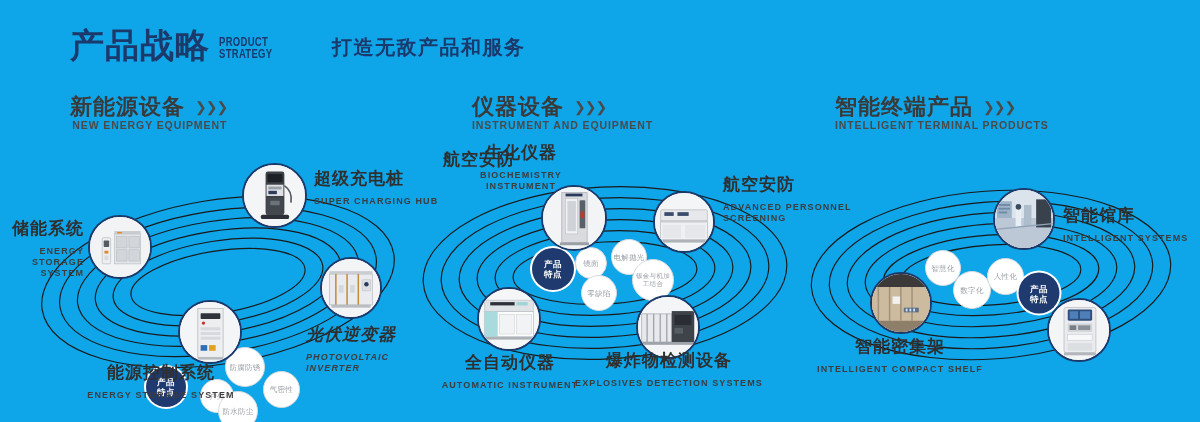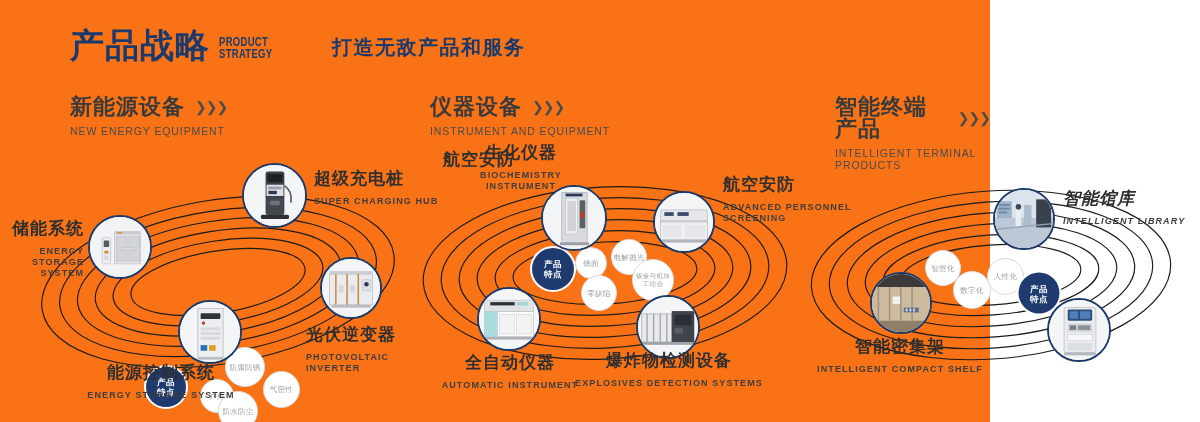--- a/index.html
+++ b/index.html
@@ -1,19 +1,19 @@
 <!DOCTYPE html>
 <html><head>
 <meta charset="utf-8">
 <style>
   * { margin:0; padding:0; box-sizing:border-box; }
   html,body { width:1200px; height:422px; overflow:hidden; background:#ffffff; }
   body { font-family:"Liberation Sans","DejaVu Sans",sans-serif; color:#2b2b2b; }
 
-  .page { position:relative; width:990px; height:422px; background:#f97316; }
+  .page { position:relative; width:1200px; height:422px; background:#0ea5e9; }
 
   
   .masthead { position:absolute; left:70px; top:28px; display:flex; align-items:flex-end; }
   .mh-cn {
     font-size:34px; font-weight:bold; color:#1b3a6b; letter-spacing:1px;
     line-height:1; font-family:"Liberation Sans","DejaVu Sans",sans-serif;
   }
   .mh-en {
     margin-left:9px; margin-bottom:2px; color:#1b3a6b; font-weight:bold;
     font-size:12.5px; line-height:12px; letter-spacing:0.4px;
@@ -22,21 +22,21 @@
   .mh-tag {
     position:absolute; left:332px; top:34px;
     font-size:20px; font-weight:bold; color:#1b3a6b; letter-spacing:1.5px;
   }
 
   
   .sect-head { position:absolute; }
   .sh-row { display:flex; align-items:center; }
   .sh-cn { font-size:22px; font-weight:bold; color:#3a3a3a; letter-spacing:1px; line-height:1; }
   .sh-arrows { margin-left:10px; color:#4a4a4a; font-size:14px; letter-spacing:-1px; line-height:1; font-weight:bold;}
-  .sh-en { margin-top:7px; font-size:10.5px; font-weight:normal; color:#4a4a4a; letter-spacing:0.9px; }
+  .sh-en { margin-top:1px; font-size:10.5px; font-weight:bold; color:#4a4a4a; letter-spacing:0.9px;text-align:right; }
 
   
   .cluster { position:absolute; width:400px; height:250px; }
   .cluster svg.rings { position:absolute; left:0; top:0; width:400px; height:250px; }
 
   
   .node {
     position:absolute; border-radius:50%;
     border:2.5px solid #1b3a6b; background:#f4f5f7; overflow:hidden;
   }
@@ -78,21 +78,21 @@
   <div class="mh-tag">打造无敌产品和服务</div>
 
   <div class="sect-head" style="left:70px; top:96px;">
     <div class="sh-row">
       <span class="sh-cn">新能源设备</span>
       <span class="sh-arrows">❯❯❯</span>
     </div>
     <div class="sh-en">NEW ENERGY EQUIPMENT</div>
   </div>
 
-  <div class="sect-head" style="left:430px; top:96px;">
+  <div class="sect-head" style="left:472px; top:96px;">
     <div class="sh-row">
       <span class="sh-cn">仪器设备</span>
       <span class="sh-arrows">❯❯❯</span>
     </div>
     <div class="sh-en">INSTRUMENT AND EQUIPMENT</div>
   </div>
 
   <div class="sect-head" style="left:835px; top:96px;">
     <div class="sh-row">
       <span class="sh-cn">智能终端产品</span>
@@ -172,21 +172,21 @@
         <rect x="14" y="16" width="1.6" height="33" fill="#c58a3d"></rect>
         <rect x="26" y="16" width="1.6" height="33" fill="#c58a3d"></rect>
         <rect x="38" y="16" width="1.6" height="33" fill="#c58a3d"></rect>
         <rect x="18" y="28" width="5" height="8" fill="#d4d7db"></rect>
         <rect x="30" y="28" width="5" height="8" fill="#d4d7db"></rect>
         <rect x="43" y="22" width="9" height="12" rx="1" fill="#dcdfe3" stroke="#b4b8bd" stroke-width="0.5"></rect>
         <circle cx="47.5" cy="27" r="2.4" fill="#2c3b5c"></circle>
         <rect x="10" y="49" width="42" height="3" fill="#b9bdc2"></rect>
       </svg>
     </div>
-    <div class="cap l" style="left:286px; top:170px; width:140px;">
+    <div class="cap l" style="left:286px; top:170px; width:140px;font-style:italic;">
       <div class="cn">光伏逆变器</div>
       <div class="en">PHOTOVOLTAIC INVERTER</div>
     </div>
 
     <div class="node" style="left:158px; top:145px; width:64px; height:64px;">
       <svg class="ph" viewBox="0 0 64 64">
         <rect width="64" height="64" fill="#f4f5f6"></rect>
         <rect x="19" y="7" width="27" height="52" fill="#eceef0" stroke="#b5b9be" stroke-width="0.8"></rect>
         <rect x="22" y="12" width="21" height="6" rx="0.8" fill="#2f333a"></rect>
         <circle cx="25" cy="22.5" r="1.8" fill="#c0392b"></circle>
@@ -335,23 +335,23 @@
         <rect x="4" y="15" width="12" height="2" fill="#6e8aa6"></rect>
         <rect x="4" y="19" width="12" height="2" fill="#6e8aa6"></rect>
         <rect x="4" y="23" width="9" height="2" fill="#6e8aa6"></rect>
         <rect x="44" y="10" width="16" height="30" fill="#39414c"></rect>
         <rect x="31" y="16" width="8" height="22" fill="#aebdcc"></rect>
         <rect x="22" y="20" width="6" height="20" fill="#e8eef4"></rect>
         <circle cx="25" cy="18" r="3" fill="#3c4a5c"></circle>
         <path d="M0 42 L62 36" stroke="#8fa2b6" stroke-width="1.4" fill="none"></path>
       </svg>
     </div>
-    <div class="cap l" style="left:268px; top:34px; width:130px;font-style:italic;">
+    <div class="cap l" style="left:268px; top:51px; width:130px;">
       <div class="cn">智能馆库</div>
-      <div class="en">INTELLIGENT LIBRARY</div>
+      <div class="en">INTELLIGENT SYSTEMS</div>
     </div>
 
     <div class="node" style="left:75px; top:117px; width:62px; height:62px;">
       <svg class="ph" viewBox="0 0 62 62">
         <rect width="62" height="62" fill="#c6b49b"></rect>
         <rect x="0" y="0" width="62" height="14" fill="#3b3a38"></rect>
         <rect x="0" y="14" width="62" height="36" fill="#cdbb9f"></rect>
         <rect x="0" y="50" width="62" height="12" fill="#8e7f6a"></rect>
         <rect x="6" y="14" width="1.6" height="36" fill="#a2927b"></rect>
         <rect x="18" y="14" width="1.6" height="36" fill="#a2927b"></rect>

